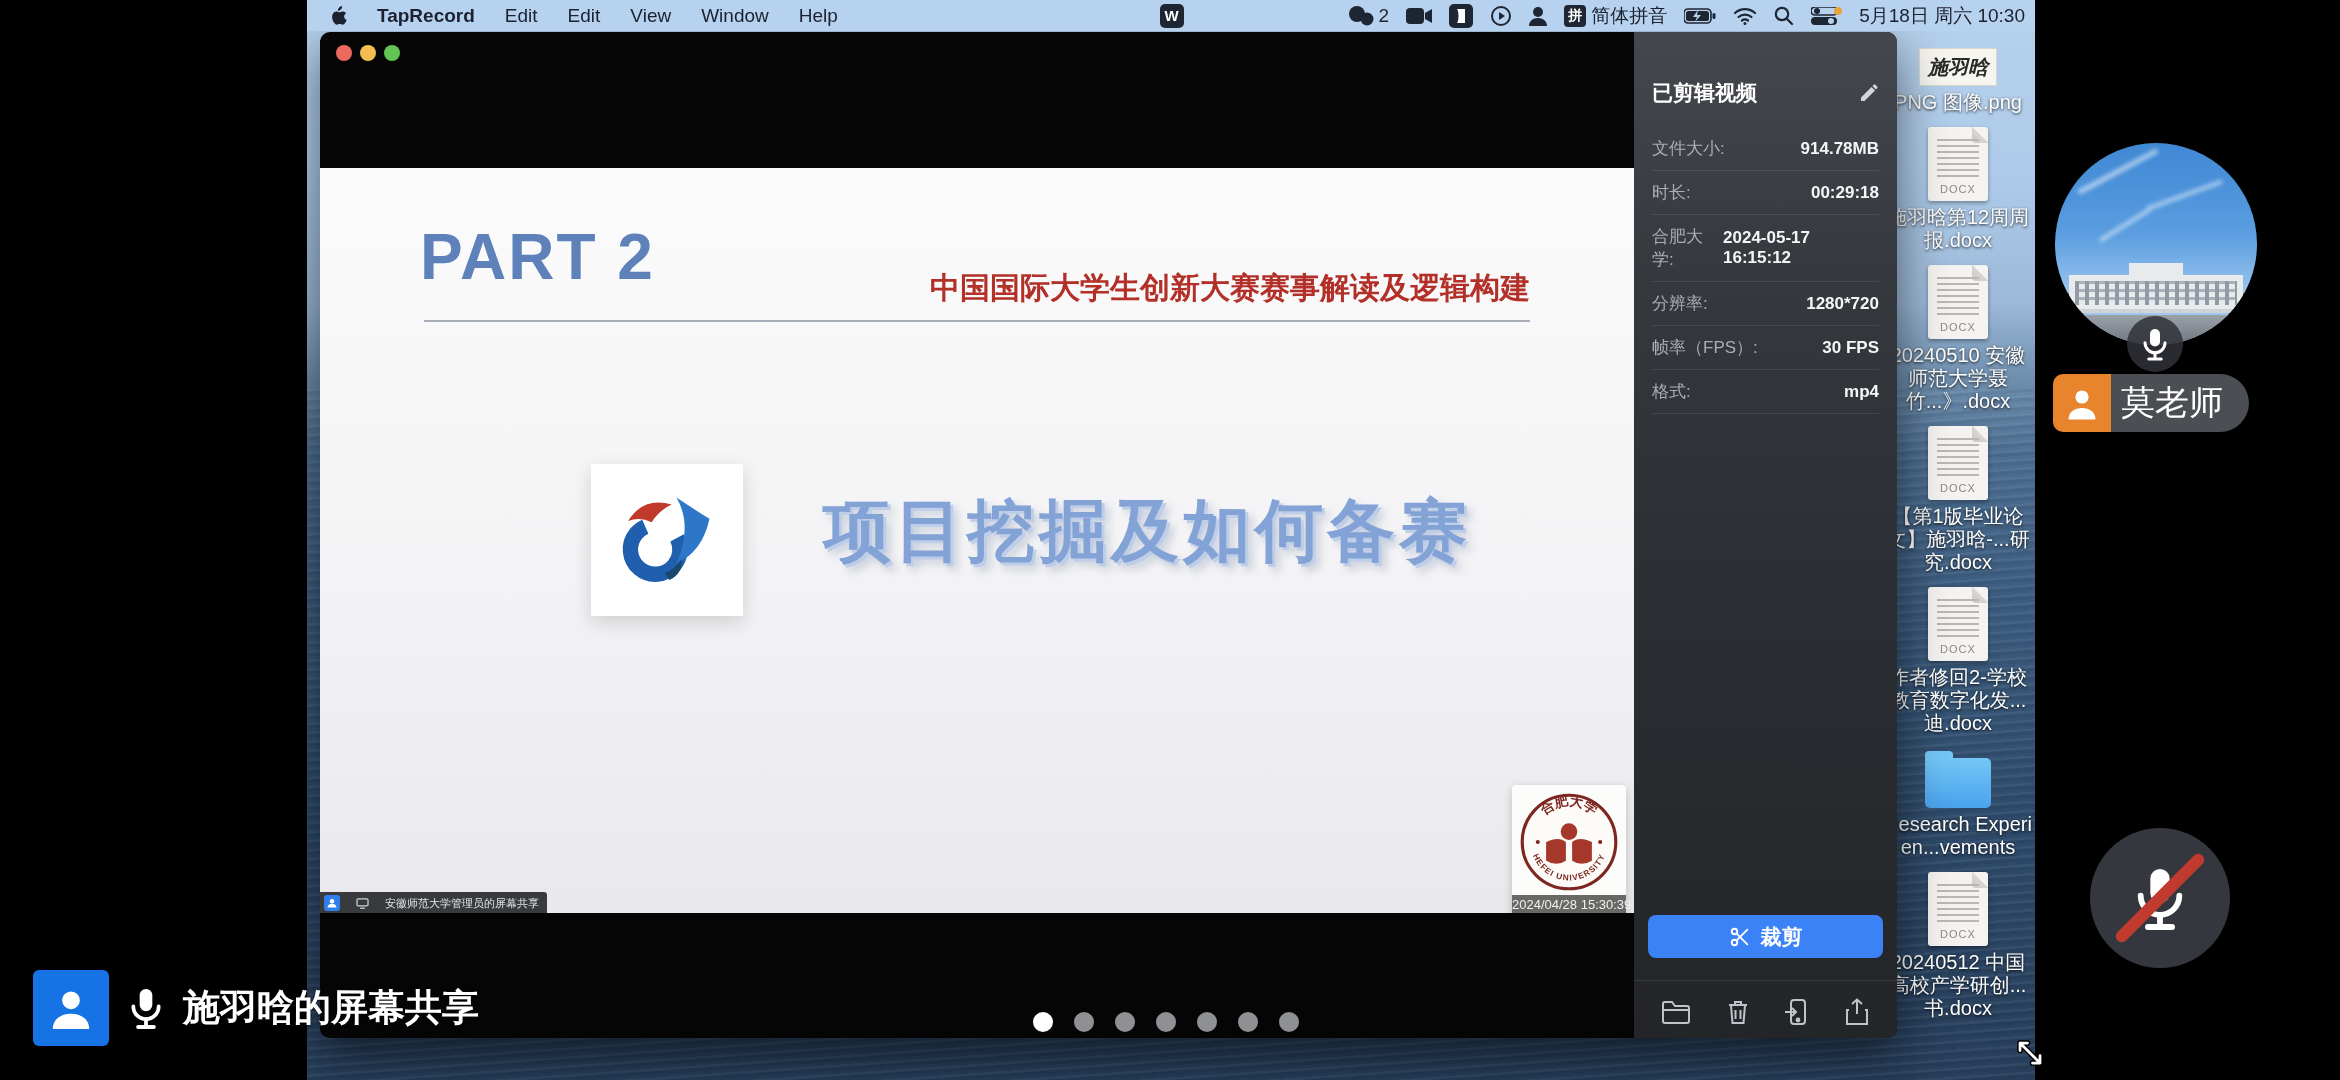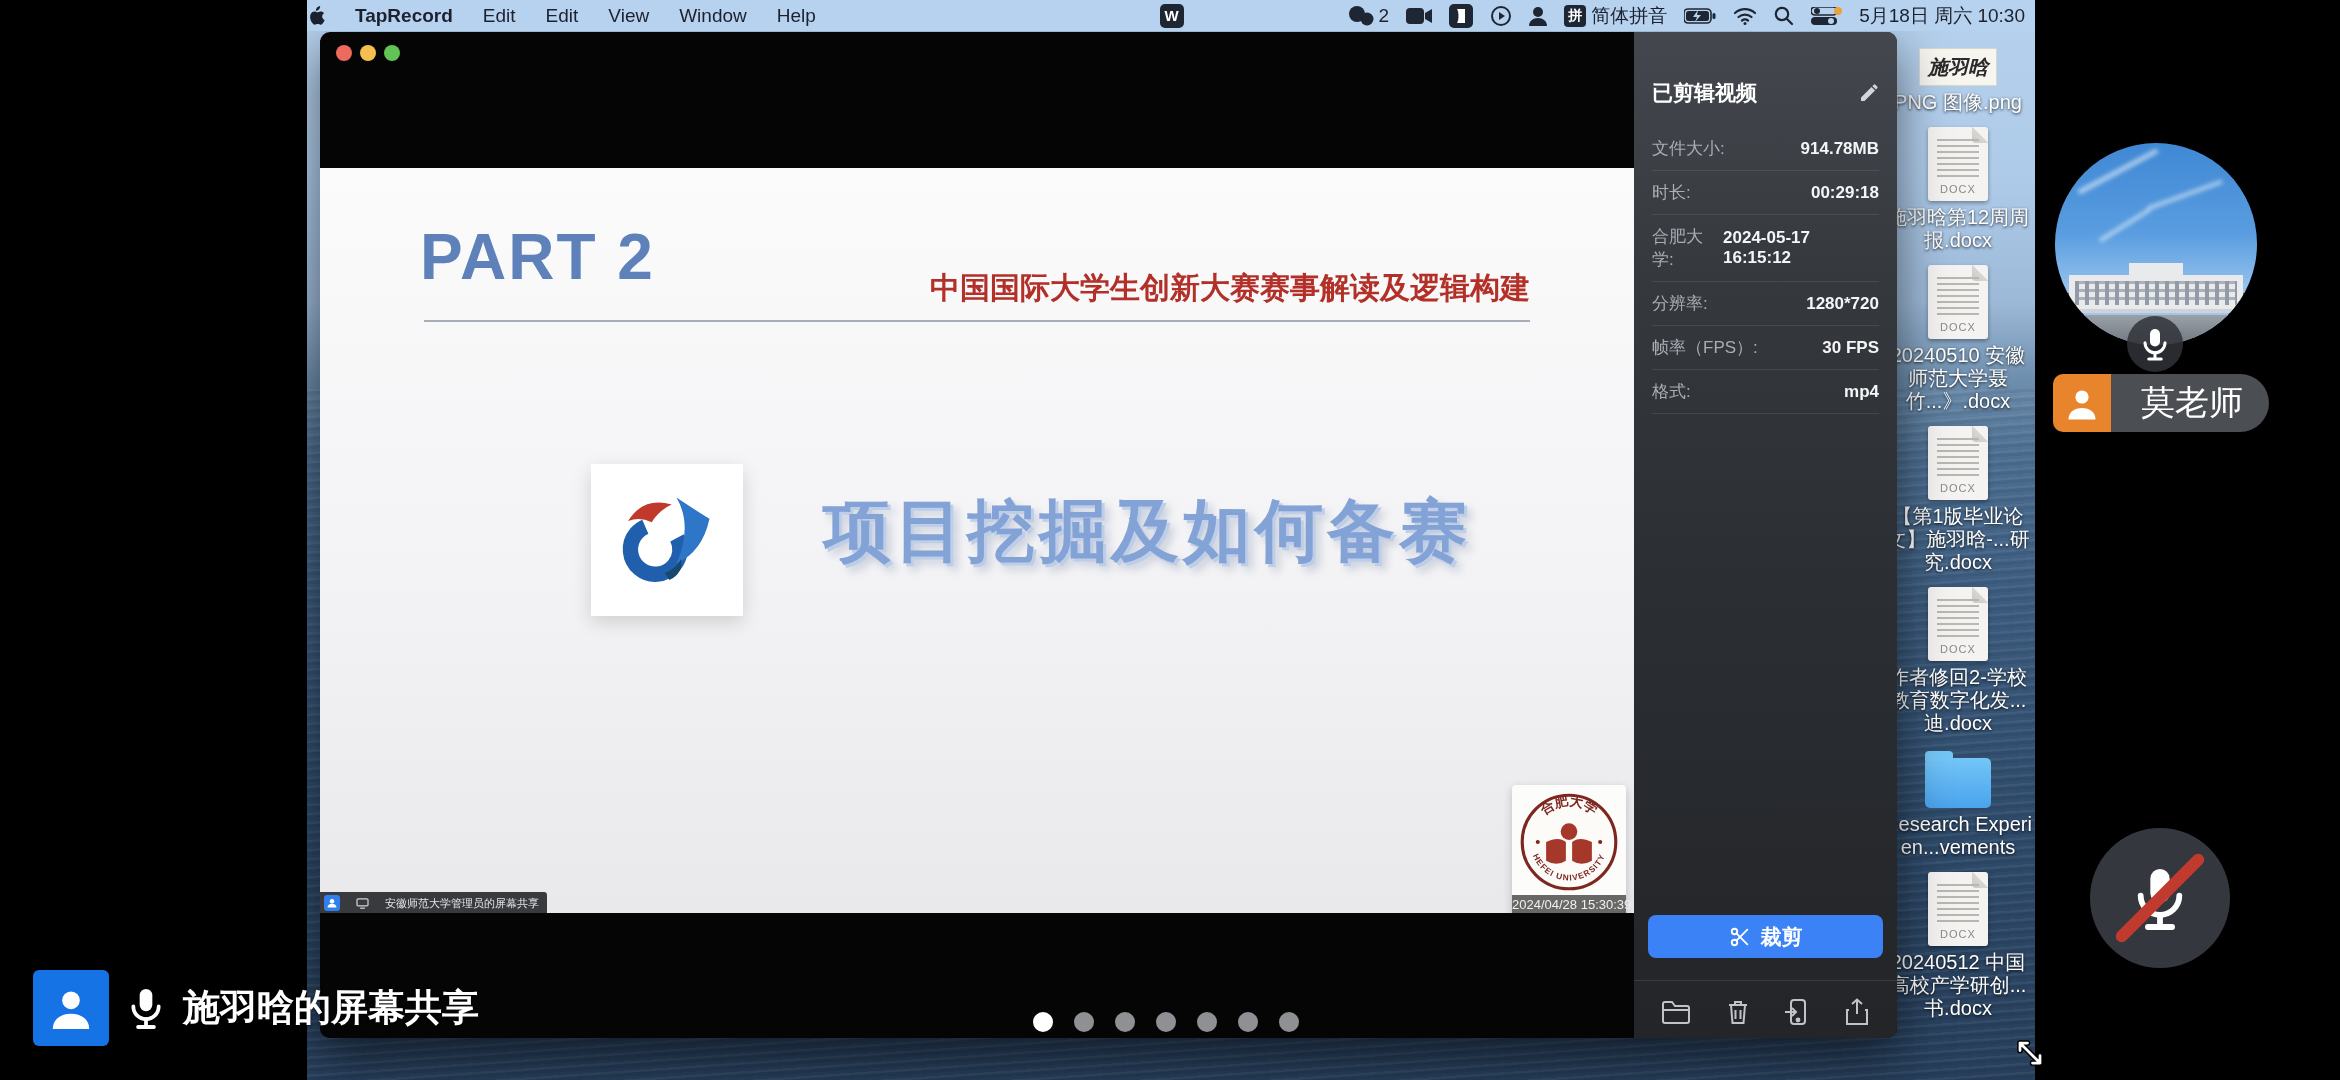--- a/index.html
+++ b/index.html
@@ -10,21 +10,21 @@
   
   .screen{position:absolute;left:307px;top:0;width:1728px;height:1080px;overflow:hidden;
     background:linear-gradient(180deg,#b6d1ec 0%,#aecbe9 16%,#9db9d8 28%,#6f8fae 35%,#4d6f92 42%,#3d5d80 55%,#2f4c6c 75%,#273f5c 100%);}
   .screen::after{content:"";position:absolute;left:0;top:36%;width:100%;height:64%;
     background:repeating-linear-gradient(176deg,rgba(255,255,255,.05) 0 2px,rgba(0,0,0,.06) 3px 6px,transparent 6px 9px);
     pointer-events:none;}
 
   
   .menubar{position:absolute;left:0;top:0;width:1728px;height:31px;background:#b7d2ee;
     display:flex;align-items:center;color:#1c2130;font-size:19px;z-index:30;}
-  .mb-left{display:flex;align-items:center;gap:30px;}
+  .mb-left{display:flex;align-items:center;gap:30px;padding-left:22px;}
   .mb-appname{font-weight:bold;}
   .mb-right{margin-left:auto;display:flex;align-items:center;gap:17px;padding-right:10px;}
   .mb-ic{display:flex;align-items:center;gap:5px;}
   .badge-dark{width:24px;height:24px;border-radius:5px;background:#1f2633;color:#fff;
     display:flex;align-items:center;justify-content:center;font-size:15px;font-weight:bold;}
   .badge-pin{width:22px;height:22px;border-radius:4px;background:#1f2633;color:#fff;
     display:flex;align-items:center;justify-content:center;font-size:14px;font-weight:bold;}
   .mb-dot{width:8px;height:8px;border-radius:50%;background:#e8a33d;margin-left:-8px;margin-top:-10px;}
   .mb-gap{width:130px;}
 
@@ -127,21 +127,21 @@
   .tree.l{left:-6px;} .tree.r{right:-6px;}
   .ground{position:absolute;left:0;right:0;bottom:0;height:30px;
     background:linear-gradient(180deg,#9aa1a9,#70767e);}
   .cam-mic-chip{position:absolute;left:2127px;top:316px;width:56px;height:56px;border-radius:50%;
     background:rgba(48,51,56,.85);display:flex;align-items:center;justify-content:center;z-index:41;}
 
   .name-tag{position:absolute;left:2053px;top:374px;height:58px;display:flex;z-index:40;}
   .name-avatar{width:58px;height:58px;background:#e8842c;border-radius:10px 0 0 10px;
     display:flex;align-items:center;justify-content:center;}
   .name-pill{background:#4b4e53;border-radius:0 29px 29px 0;display:flex;align-items:center;
-    padding:0 26px 0 30px;color:#fff;font-size:34px;}
+    padding:0 26px 0 10px;color:#fff;font-size:34px;}
 
   .mute-btn{position:absolute;left:2090px;top:828px;width:140px;height:140px;border-radius:50%;
     background:#34383e;border:none;display:flex;align-items:center;justify-content:center;
     cursor:pointer;z-index:40;}
   .mute-slash{position:absolute;width:12px;height:120px;background:#c13a2e;border-radius:6px;
     transform:rotate(-135deg);}
 
   .cursor{position:absolute;left:2015px;top:1038px;z-index:50;}
 </style>
 </head>

